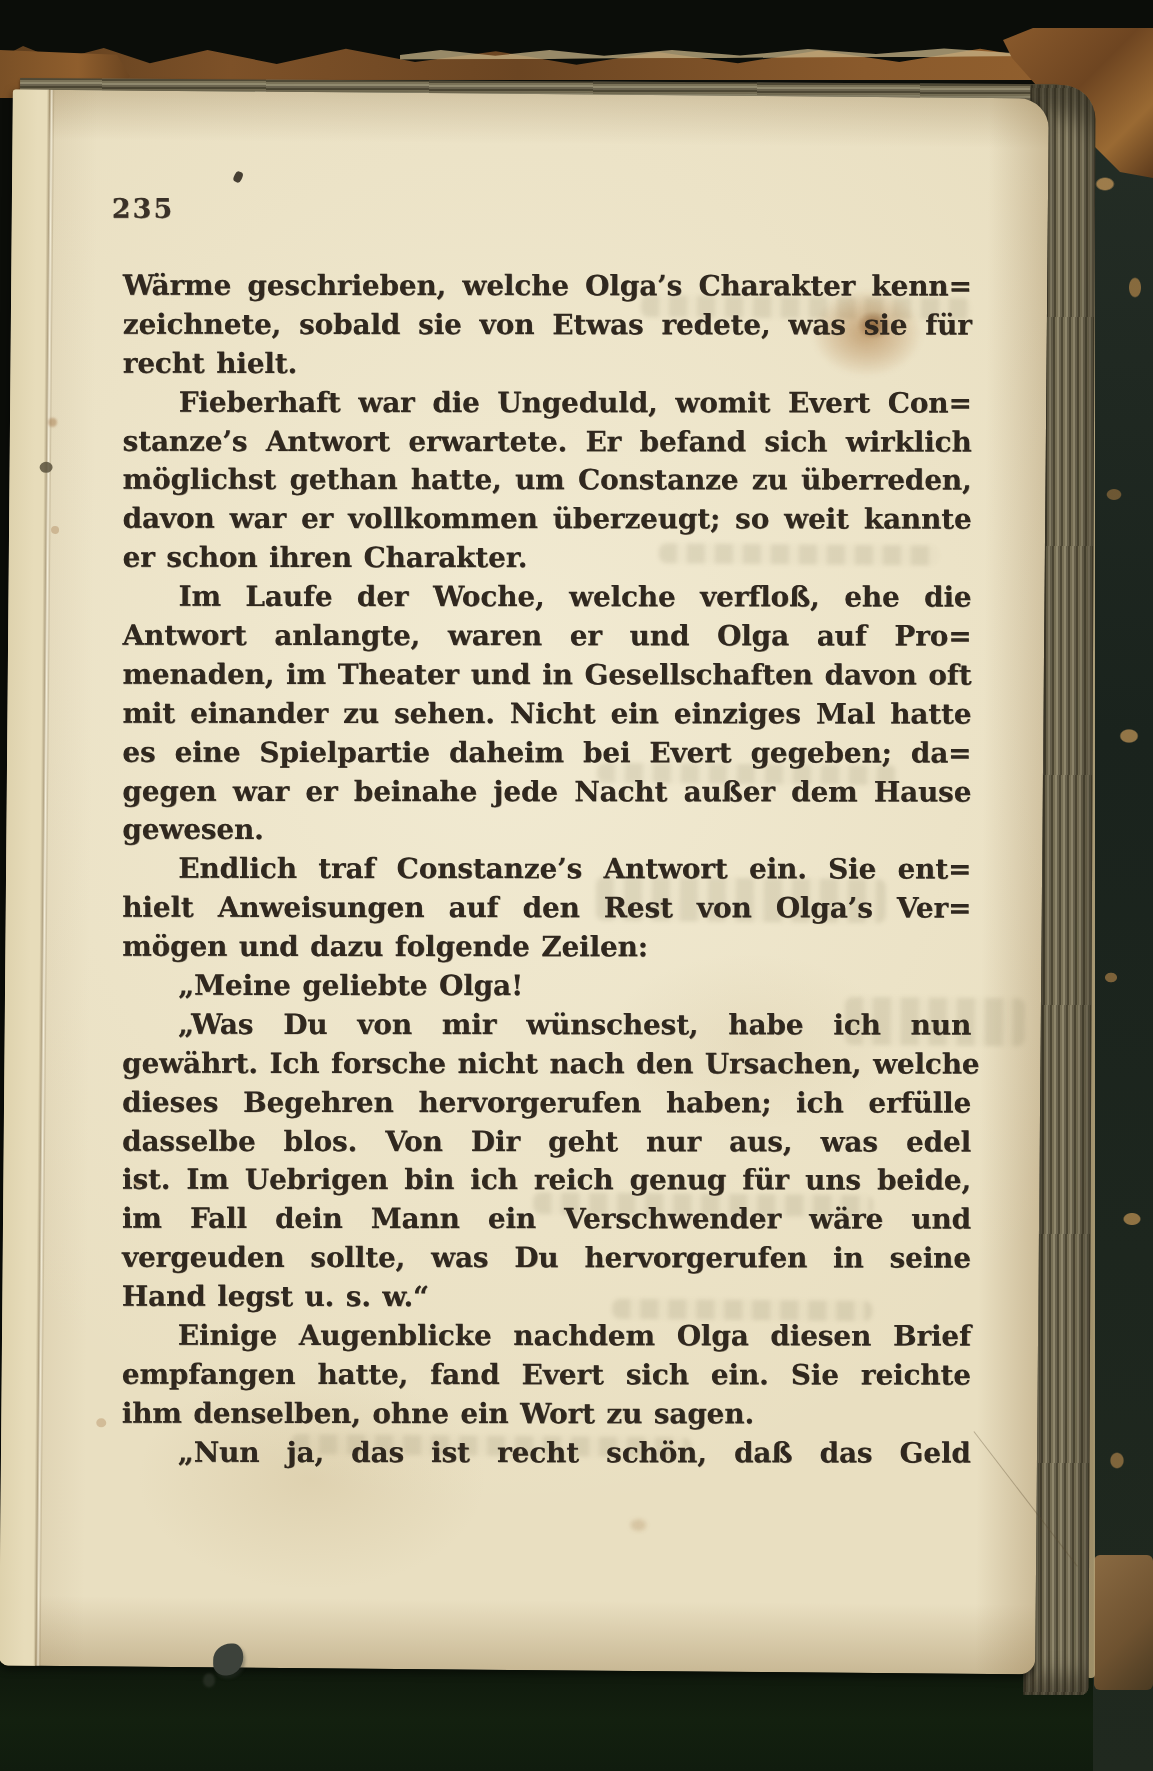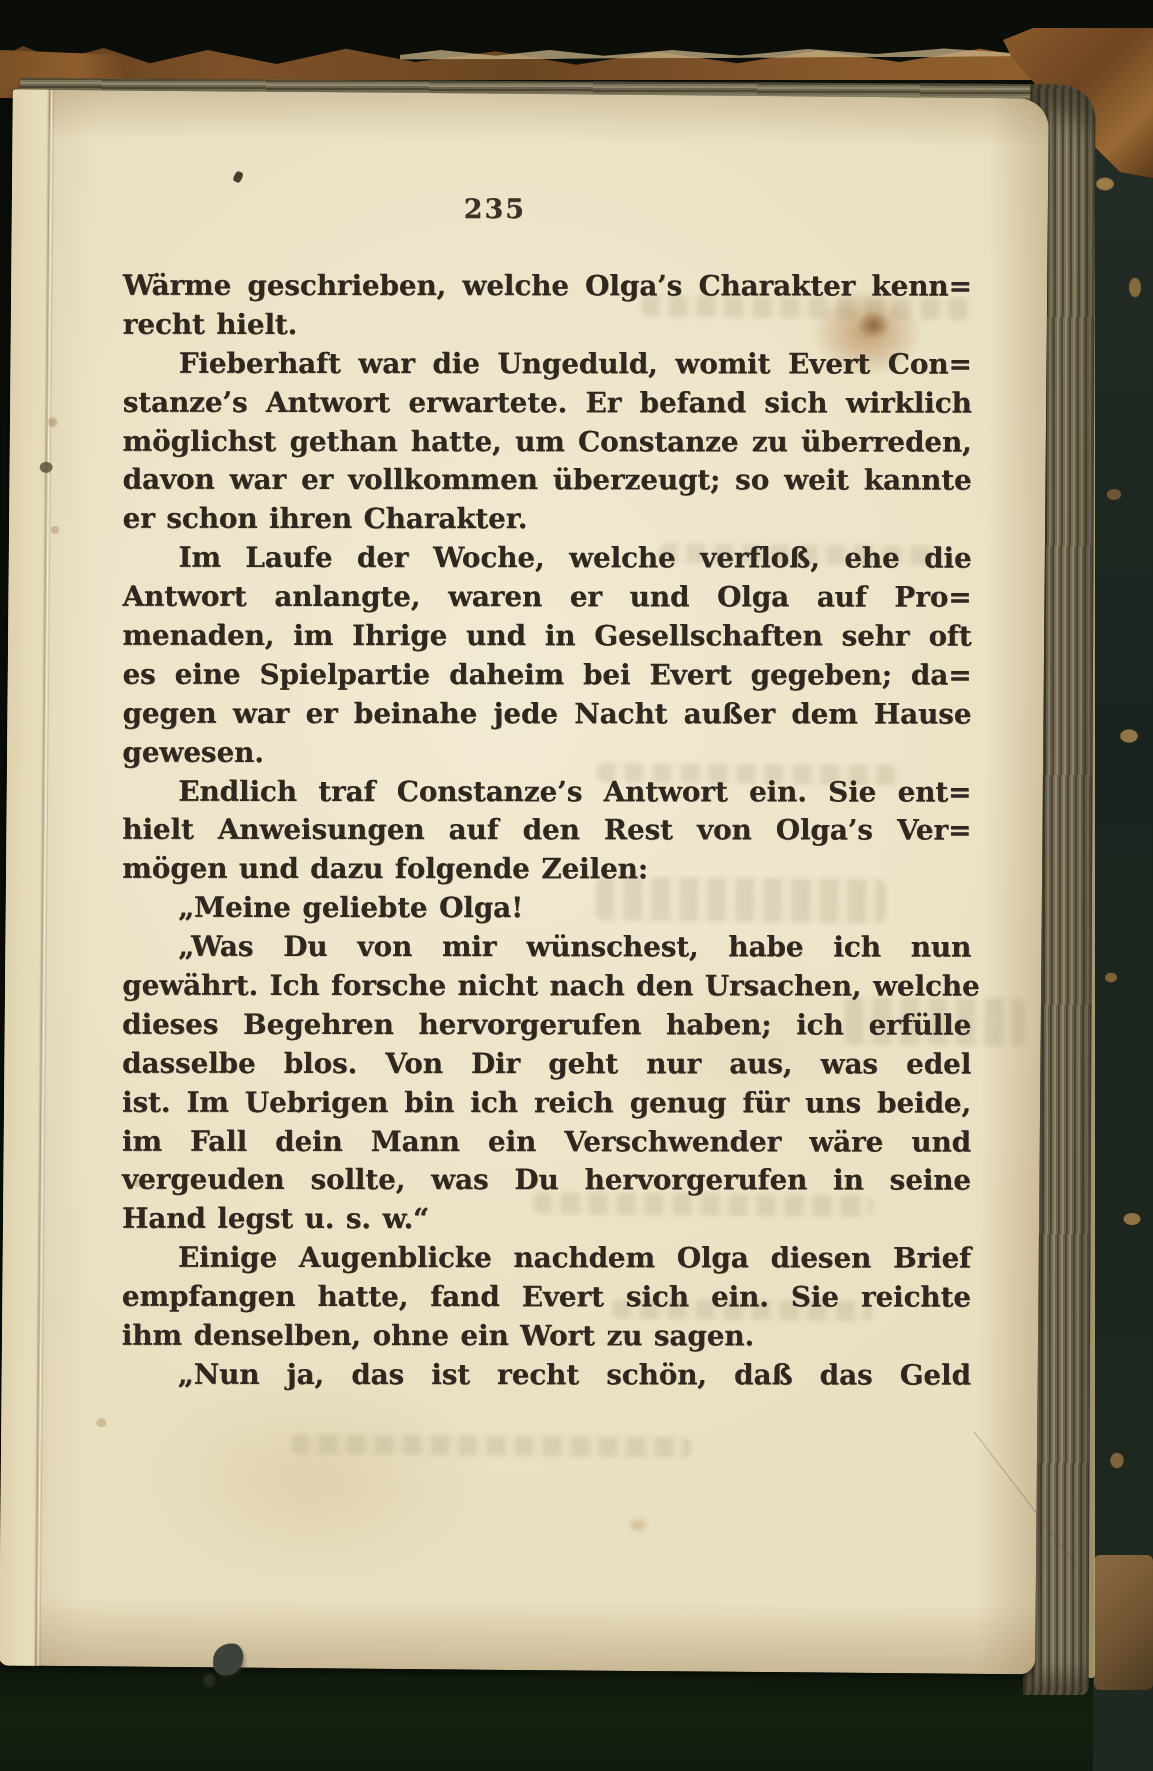--- a/index.html
+++ b/index.html
@@ -78,21 +78,21 @@
   .fr{border-radius:50%;}
   .mark-top{left:222px;top:80px;width:8px;height:11px;background:#463f33;border-radius:40%;transform:rotate(25deg);}
   .blot{left:214px;top:1552px;width:30px;height:32px;background:#3d423b;
     border-radius:64% 36% 58% 42% / 55% 45% 62% 38%;box-shadow:2px 3px 3px rgba(50,55,48,.35);}
   .blot-tail{left:204px;top:1582px;width:12px;height:14px;background:rgba(62,66,58,.45);
     border-radius:50%;filter:blur(1px);}
   .crease-diag{left:940px;top:1400px;width:170px;height:1px;background:rgba(90,75,50,.35);
     transform:rotate(52deg);}
   
   .textcol{left:104px;top:0;width:860px;height:100%;transform:rotate(-0.45deg);transform-origin:50% 40%;}
-  .pagenum{position:absolute;top:99px;left:0;width:766px;text-align:center;
+  .pagenum{position:absolute;top:99px;left:0;width:766px;
     font-size:27px;font-weight:bold;letter-spacing:2px;color:#3a3128;
     text-shadow:0.4px 0.4px 0.6px rgba(40,30,20,.5);}
   #lines{position:absolute;top:173px;left:0;width:860px;color:#30281f;
     font-size:28px;font-weight:bold;letter-spacing:-0.2px;word-spacing:2px;
     text-shadow:0.4px 0.4px 0.5px rgba(45,35,25,.5);}
   .line{line-height:38.9px;height:38.9px;text-align:justify;text-align-last:justify;text-justify:inter-word;white-space:nowrap;margin-left:11px;}
   .line.end{text-align:left;text-align-last:left;}
   .line.indent{text-indent:56px;}
 </style>
 </head>
@@ -132,29 +132,31 @@
   <div class="abs fr" style="left:95px;top:1328px;width:10px;height:9px;background:rgba(160,110,60,.3);"></div>
   <div class="abs fr" style="left:630px;top:1424px;width:16px;height:12px;background:rgba(150,105,55,.22);filter:blur(2px);"></div>
   <div class="abs blot"></div>
   <div class="abs blot-tail"></div>
   <div class="abs crease-diag"></div>
 
   <div class="abs textcol">
     <div class="pagenum">235</div>
     <div id="lines">
         <div class="line">Wärme geschrieben, welche Olga’s Charakter kenn=</div>
+        <div class="line">zeichnete, sobald sie von Etwas redete, was sie für</div>
         <div class="line end">recht hielt.</div>
         <div class="line indent">Fieberhaft war die Ungeduld, womit Evert Con=</div>
         <div class="line">stanze’s Antwort erwartete.  Er befand sich wirklich</div>
         <div class="line">möglichst gethan hatte, um Constanze zu überreden,</div>
         <div class="line">davon war er vollkommen überzeugt; so weit kannte</div>
         <div class="line end">er schon ihren Charakter.</div>
         <div class="line indent">Im Laufe der Woche, welche verfloß, ehe die</div>
         <div class="line">Antwort anlangte, waren er und Olga auf Pro=</div>
-        <div class="line">menaden, im Ihrige und in Gesellschaften sehr oft</div>
+        <div class="line">menaden, im Theater und in Gesellschaften davon oft</div>
+        <div class="line">mit einander zu sehen.  Nicht ein einziges Mal hatte</div>
         <div class="line">es eine Spielpartie daheim bei Evert gegeben; da=</div>
         <div class="line">gegen war er beinahe jede Nacht außer dem Hause</div>
         <div class="line end">gewesen.</div>
         <div class="line indent">Endlich traf Constanze’s Antwort ein.  Sie ent=</div>
         <div class="line">hielt Anweisungen auf den Rest von Olga’s Ver=</div>
         <div class="line end">mögen und dazu folgende Zeilen:</div>
         <div class="line indent end">„Meine geliebte Olga!</div>
         <div class="line indent">„Was Du von mir wünschest, habe ich nun</div>
         <div class="line">gewährt.  Ich forsche nicht nach den Ursachen, welche</div>
         <div class="line">dieses Begehren hervorgerufen haben; ich erfülle</div>

